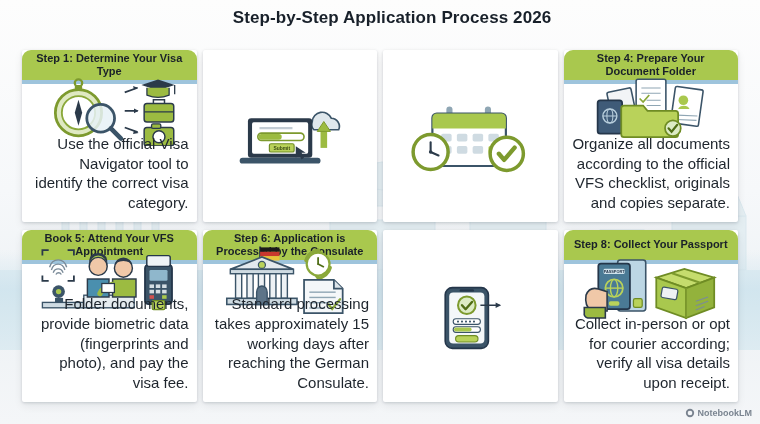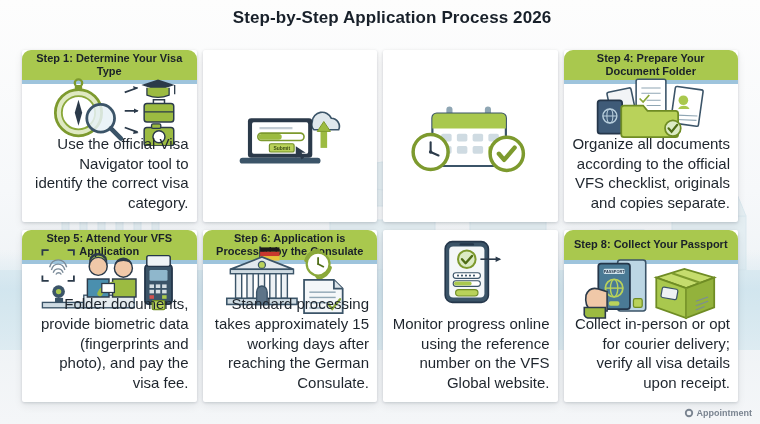--- a/index.html
+++ b/index.html
@@ -302,21 +302,21 @@
 
           <circle cx="100" cy="62" r="9" fill="#dcebc4" stroke="#6f8c24" stroke-width="2"></circle>
           <path d="M95 62 l3.5 4 l6.5 -8" fill="none" stroke="#4f6d16" stroke-width="2.4" stroke-linecap="round"></path>
         </svg>
       </div>
       <div class="card-body">Organize all documents according to the official VFS checklist, originals and copies separate.</div>
     </div>
 
     <div class="card">
       <div class="card-header">
-        <span class="card-header-text">Step 5: Attend Your VFS Application</span>
+        <span class="card-header-text">Book 5: Attend Your VFS Appointment</span>
       </div>
       <div class="card-art">
         <svg viewBox="0 0 160 80" width="150" height="72">
 
           <g fill="none" stroke="#2b3a4a" stroke-width="2">
             <path d="M6 14 v-6 h7"></path>
               <path d="M34 8 h7 v6"></path>
             <path d="M41 36 v6 h-7"></path>
               <path d="M13 42 h-7 v-6"></path>
           </g>
@@ -432,21 +432,20 @@
               <circle cx="80" cy="46.5" r="1.3"></circle>
             </g>
           <rect x="54" y="53" width="34" height="7" rx="3.5" fill="#ffffff" stroke="#3b5468" stroke-width="1.4"></rect>
           <rect x="55" y="54" width="22" height="5" rx="2.5" fill="#a9c84e"></rect>
           <rect x="57" y="64" width="28" height="8" rx="4" fill="#b9d25a" stroke="#6f8c24" stroke-width="1.4"></rect>
 
           <line x1="88" y1="26" x2="112" y2="26" stroke="#2b3a4a" stroke-width="2"></line>
           <path d="M114 26 l-7 -3.5 l0 7 z" fill="#2b3a4a"></path>
         </svg>
       </div>
-      <div class="card-body">Monitor progress online using the reference number on the VFS Global website.</div>
     </div>
 
     <div class="card">
       <div class="card-header">
         <span class="card-header-text">Step 8: Collect Your Passport</span>
       </div>
       <div class="card-art">
         <svg viewBox="0 0 160 82" width="144" height="72">
 
           <rect x="42" y="8" width="32" height="58" rx="3" fill="#bcd6e4" stroke="#3b5468" stroke-width="1.8"></rect>
@@ -470,25 +469,25 @@
           <line x1="120" y1="40" x2="120" y2="74" stroke="#7d9a2e" stroke-width="2"></line>
 
           <rect x="92" y="40" width="18" height="12" rx="2" fill="#eef2f5" stroke="#3b5468" stroke-width="1.4" transform="rotate(10 101 46)"></rect>
           <g stroke="#7b8b99" stroke-width="1.2">
             <line x1="131" y1="55" x2="145" y2="50"></line>
             <line x1="131" y1="60" x2="145" y2="55"></line>
             <line x1="131" y1="65" x2="141" y2="61"></line>
           </g>
         </svg>
       </div>
-      <div class="card-body">Collect in-person or opt for courier delivery; verify all visa details upon receipt.</div>
+      <div class="card-body">Collect in-person or opt for courier according; verify all visa details upon receipt.</div>
     </div>
 
   </div>
 
   <div id="watermark">
     <svg width="10" height="10" viewBox="0 0 12 12">
       <path d="M6 1 a5 5 0 0 1 5 5 a5 5 0 0 1 -5 5 a5 5 0 0 1 -5 -5 a5 5 0 0 1 5 -5 z M6 3.2 a2.8 2.8 0 0 0 0 5.6 a2.8 2.8 0 0 0 0 -5.6 z" fill="#7a8490"></path>
     </svg>
-    <span>Appointment</span>
+    <span>NotebookLM</span>
   </div>
 
 </div>
 
 </body></html>

